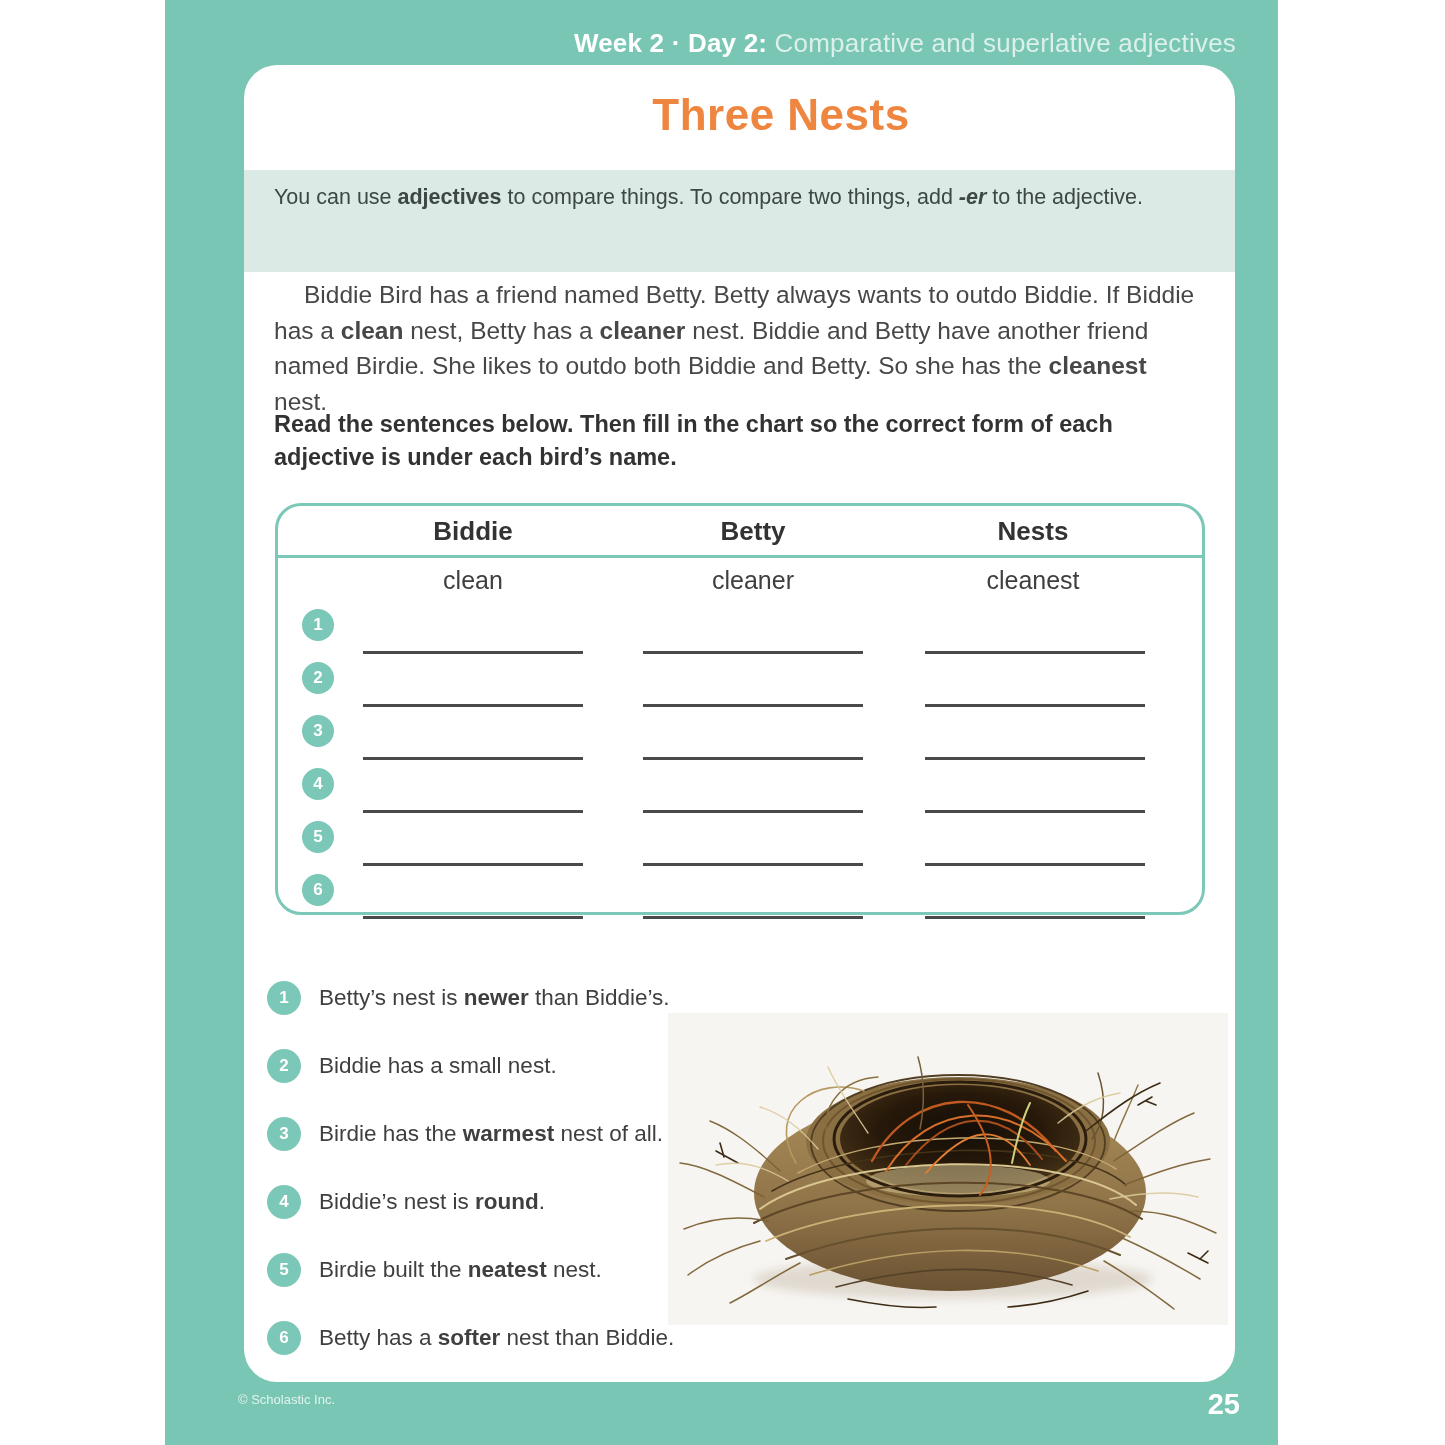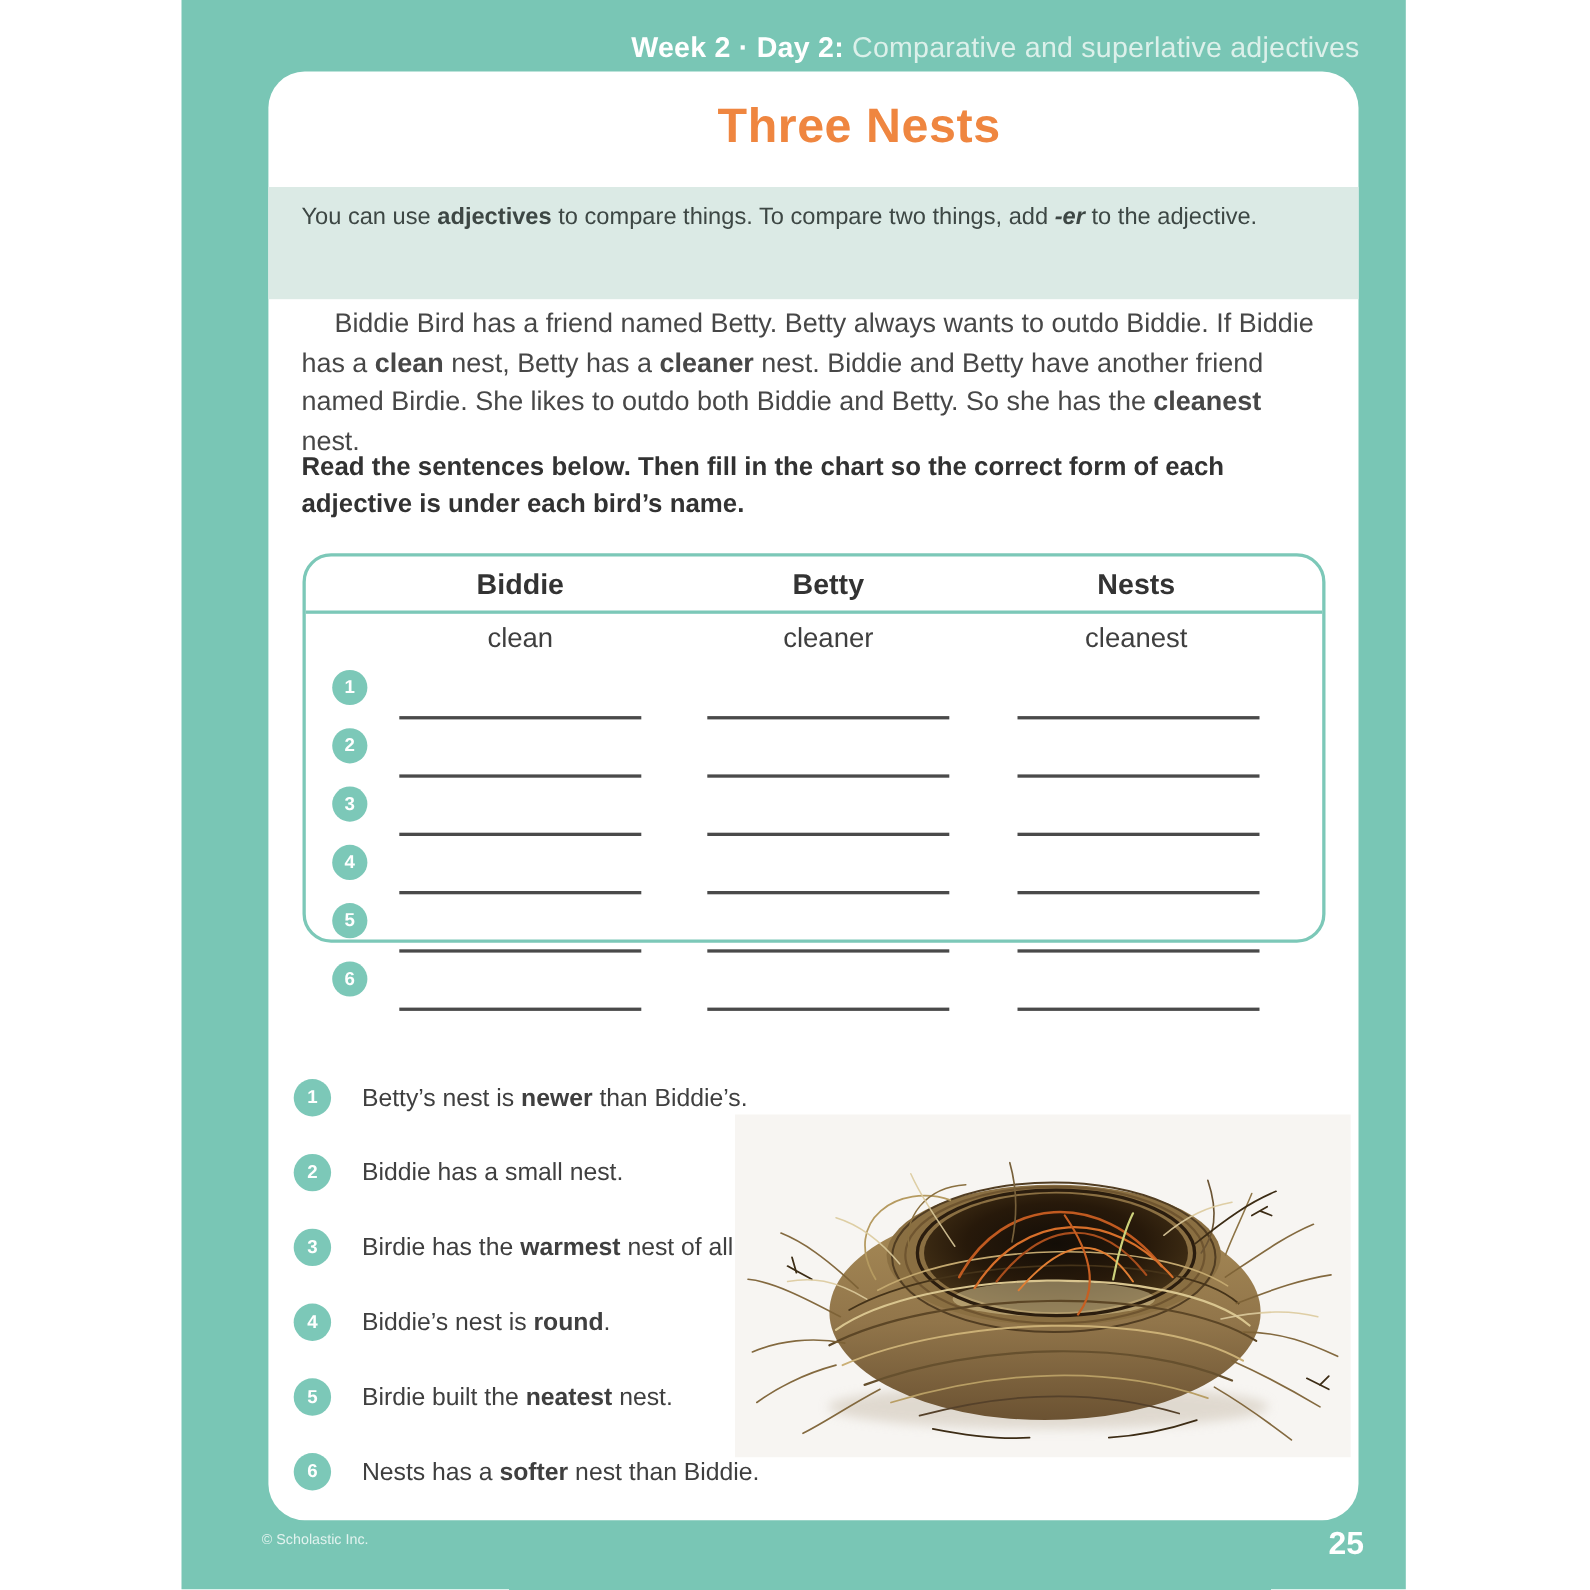--- a/index.html
+++ b/index.html
@@ -31,39 +31,39 @@
   .rule-box p{margin:0;}
   .intro{
     position:absolute;left:274px;top:277px;width:932px;margin:0;
     font-size:24.5px;line-height:35.5px;color:#474747;text-indent:30px;
   }
   .directions{
     position:absolute;left:274px;top:408px;width:940px;margin:0;
     font-size:23.5px;line-height:33px;font-weight:700;color:#323232;
   }
   .chart{
-    position:absolute;left:275px;top:503px;width:930px;height:354px;
+    position:absolute;left:275px;top:503px;width:930px;height:412px;
     box-sizing:border-box;border:3px solid #7cc8b8;border-radius:26px;background:#fff;
   }
   .chart-cols{position:absolute;left:55px;top:8px;display:flex;}
   .chart-col{width:280px;text-align:center;font-size:26px;font-weight:700;color:#333;line-height:34px;}
   .chart-cols.example .chart-col{font-weight:400;font-size:25px;color:#3f3f3f;line-height:28px;}
   .chart-cols.example{top:60px;}
   .chart-sep{position:absolute;left:0;right:0;top:49px;height:3px;background:#7cc8b8;}
   .chart-row{position:absolute;left:0;right:0;height:53px;}
   .num-badge{
     display:inline-block;width:32px;height:32px;border-radius:50%;background:#7cc8b8;
     color:#ffffff;font-weight:700;font-size:17px;line-height:32px;text-align:center;
   }
   .chart-row .num-badge{position:absolute;left:24px;top:10px;}
   .blank{position:absolute;top:52px;width:220px;height:2.5px;background:#4a4a4a;}
   .blank.c1{left:85px;} .blank.c2{left:365px;} .blank.c3{left:647px;}
   .sentence{position:absolute;left:267px;height:34px;display:flex;align-items:center;font-size:22.5px;color:#3f3f3f;white-space:nowrap;}
   .sentence .num-badge{width:34px;height:34px;line-height:34px;flex:0 0 34px;}
-  .sentence .s-text{margin-left:28px;text-align:right;}
+  .sentence .s-text{margin-left:18px;text-align:right;}
   .photo{position:absolute;left:668px;top:1013px;width:560px;height:312px;}
   .photo svg{display:block;width:100%;height:100%;}
   .copyright{position:absolute;left:238px;top:1392px;font-size:13px;color:rgba(255,255,255,.78);}
   .page-num{position:absolute;left:1160px;top:1388px;width:80px;text-align:right;font-size:29px;font-weight:700;color:#ffffff;}
 </style>
 </head>
 <body>
 
 <div class="teal-band"></div>
 
@@ -149,21 +149,21 @@
 <div class="sentence" style="top:1185px">
   <span class="num-badge">4</span>
   <span class="s-text"><span>Biddie’s nest is </span><span style="font-weight: 700;">round</span><span>.</span></span>
 </div>
 <div class="sentence" style="top:1253px">
   <span class="num-badge">5</span>
   <span class="s-text"><span>Birdie built the </span><span style="font-weight: 700;">neatest</span><span> nest.</span></span>
 </div>
 <div class="sentence" style="top:1321px">
   <span class="num-badge">6</span>
-  <span class="s-text"><span>Nests has a </span><span style="font-weight: 700;">softer</span><span> nest than Biddie.</span></span>
+  <span class="s-text"><span>Betty has a </span><span style="font-weight: 700;">softer</span><span> nest than Biddie.</span></span>
 </div>
 
 <div class="photo">
   <svg viewBox="0 0 560 312" xmlns="http://www.w3.org/2000/svg">
     <defs>
       <radialGradient id="cav" cx="50%" cy="42%" r="62%">
         <stop offset="0%" stop-color="#130d07"></stop>
         <stop offset="55%" stop-color="#27190a"></stop>
         <stop offset="100%" stop-color="#4a3619"></stop>
       </radialGradient>

